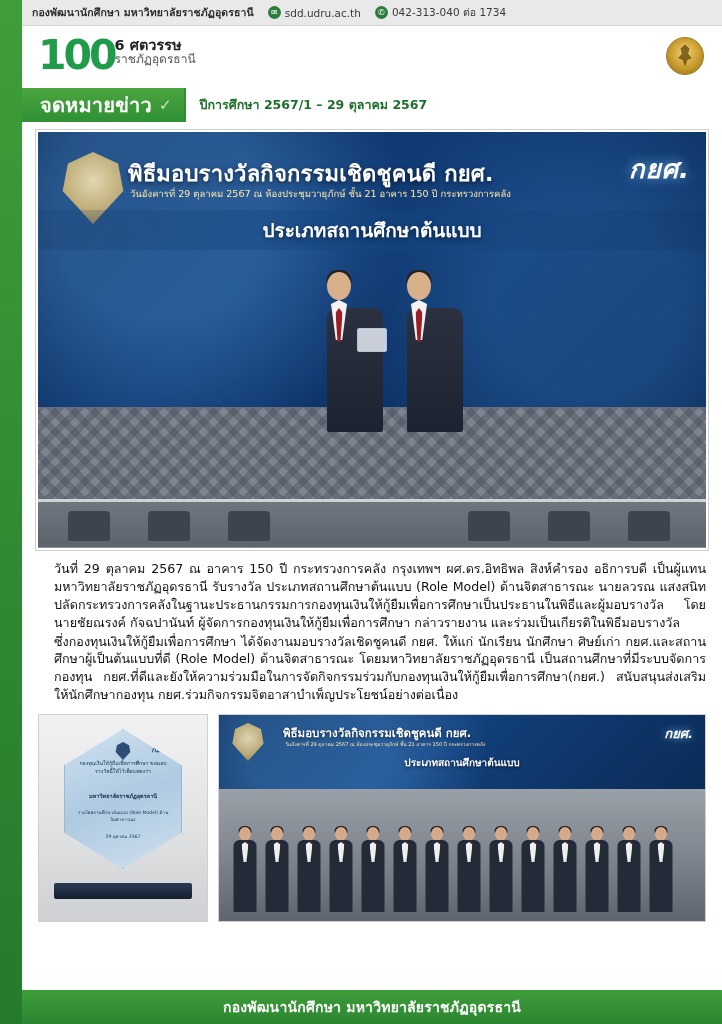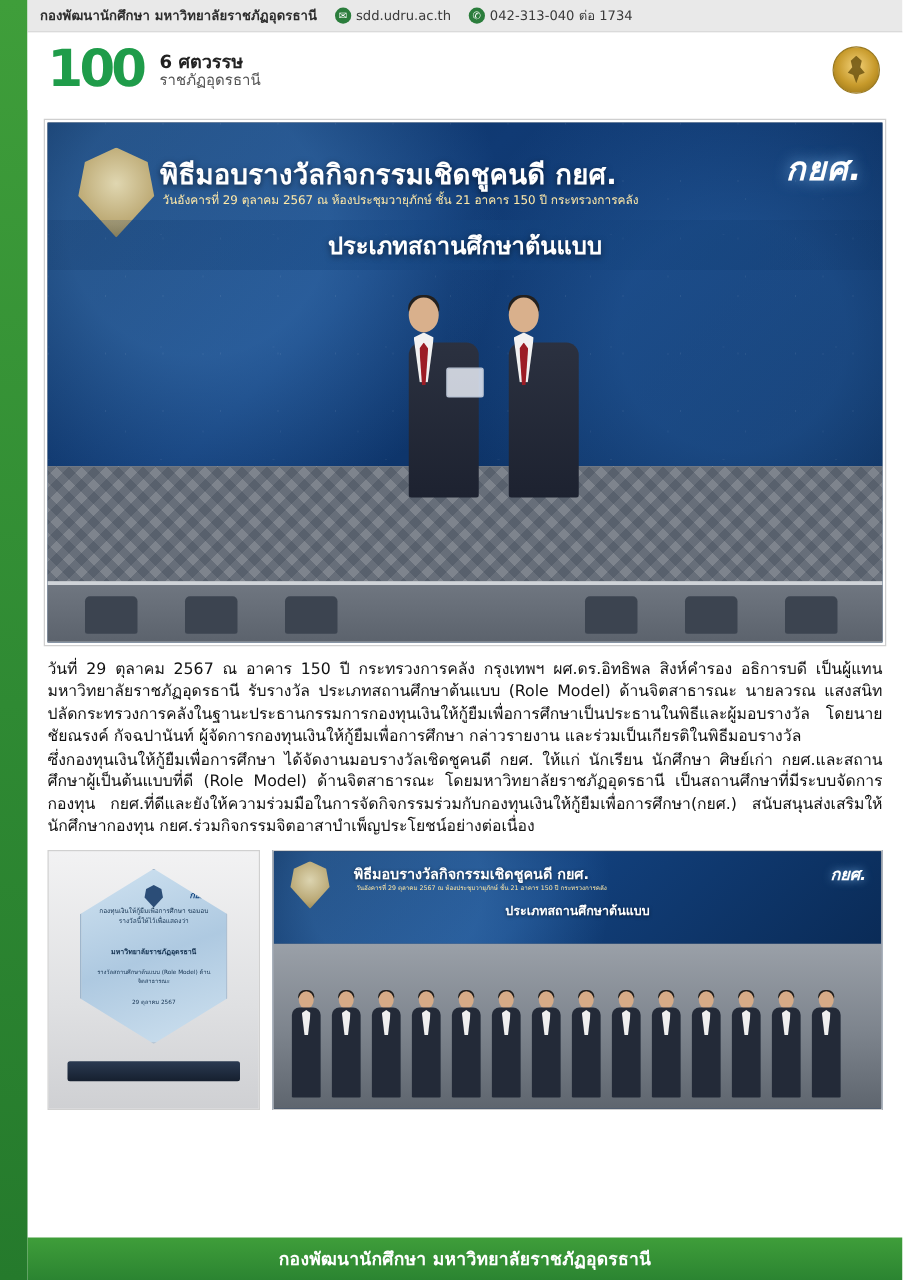--- a/index.html
+++ b/index.html
@@ -60,21 +60,21 @@
 
   
   .logohead {
     height: 62px;
     background: #fff;
     display: flex;
     align-items: center;
     padding: 0 14px 0 16px;
     position: relative;
   }
-  .logomark { display:flex; align-items:center; gap:13px; }
+  .logomark { display:flex; align-items:flex-start; gap:0; }
   .logo100 {
     font-size: 41px;
     line-height: 41px;
     font-weight: bold;
     color: #1f9c4a;
     letter-spacing: -3px;
     font-family: "DejaVu Sans", sans-serif;
     position: relative;
     top: -2px;
   }
@@ -256,21 +256,21 @@
   }
 
   
   .body {
     margin: 10px 16px 0 16px;
     font-size: 12.6px;
     line-height: 1.42;
     color: #111;
     text-align: justify;
   }
-  .body p { margin: 0 0 1px 0; }
+  .body p { margin: 0 0 1px 16px; }
 
   
   .photos {
     margin: 10px 16px 0 16px;
     display: flex;
     gap: 10px;
     height: 208px;
   }
   .photo {
     border: 1px solid #d0d0d0;
@@ -383,20 +383,25 @@
     <div class="logomark">
       <div class="logo100">100</div>
       <div class="logotext">
         <div class="l1">6 ศตวรรษ</div>
         <div class="l2">ราชภัฏอุดรธานี</div>
       </div>
     </div>
     <div class="seal"></div>
   </div>
 
+  <div class="titlestrip">
+    <span class="label">จดหมายข่าว</span>
+    <span class="tick">✓</span>
+    <span class="white">ปีการศึกษา 2567/1 – 29 ตุลาคม 2567</span>
+  </div>
 
   <div class="hero">
     <div class="screen">
       <div class="net"></div>
       <div class="emblem"></div>
       <div class="headline">พิธีมอบรางวัลกิจกรรมเชิดชูคนดี กยศ.</div>
       <div class="subline">วันอังคารที่ 29 ตุลาคม 2567 ณ ห้องประชุมวายุภักษ์ ชั้น 21 อาคาร 150 ปี กระทรวงการคลัง</div>
       <div class="nav-logo">กยศ.</div>
       <div class="band">
         <span>ประเภทสถานศึกษาต้นแบบ</span>

